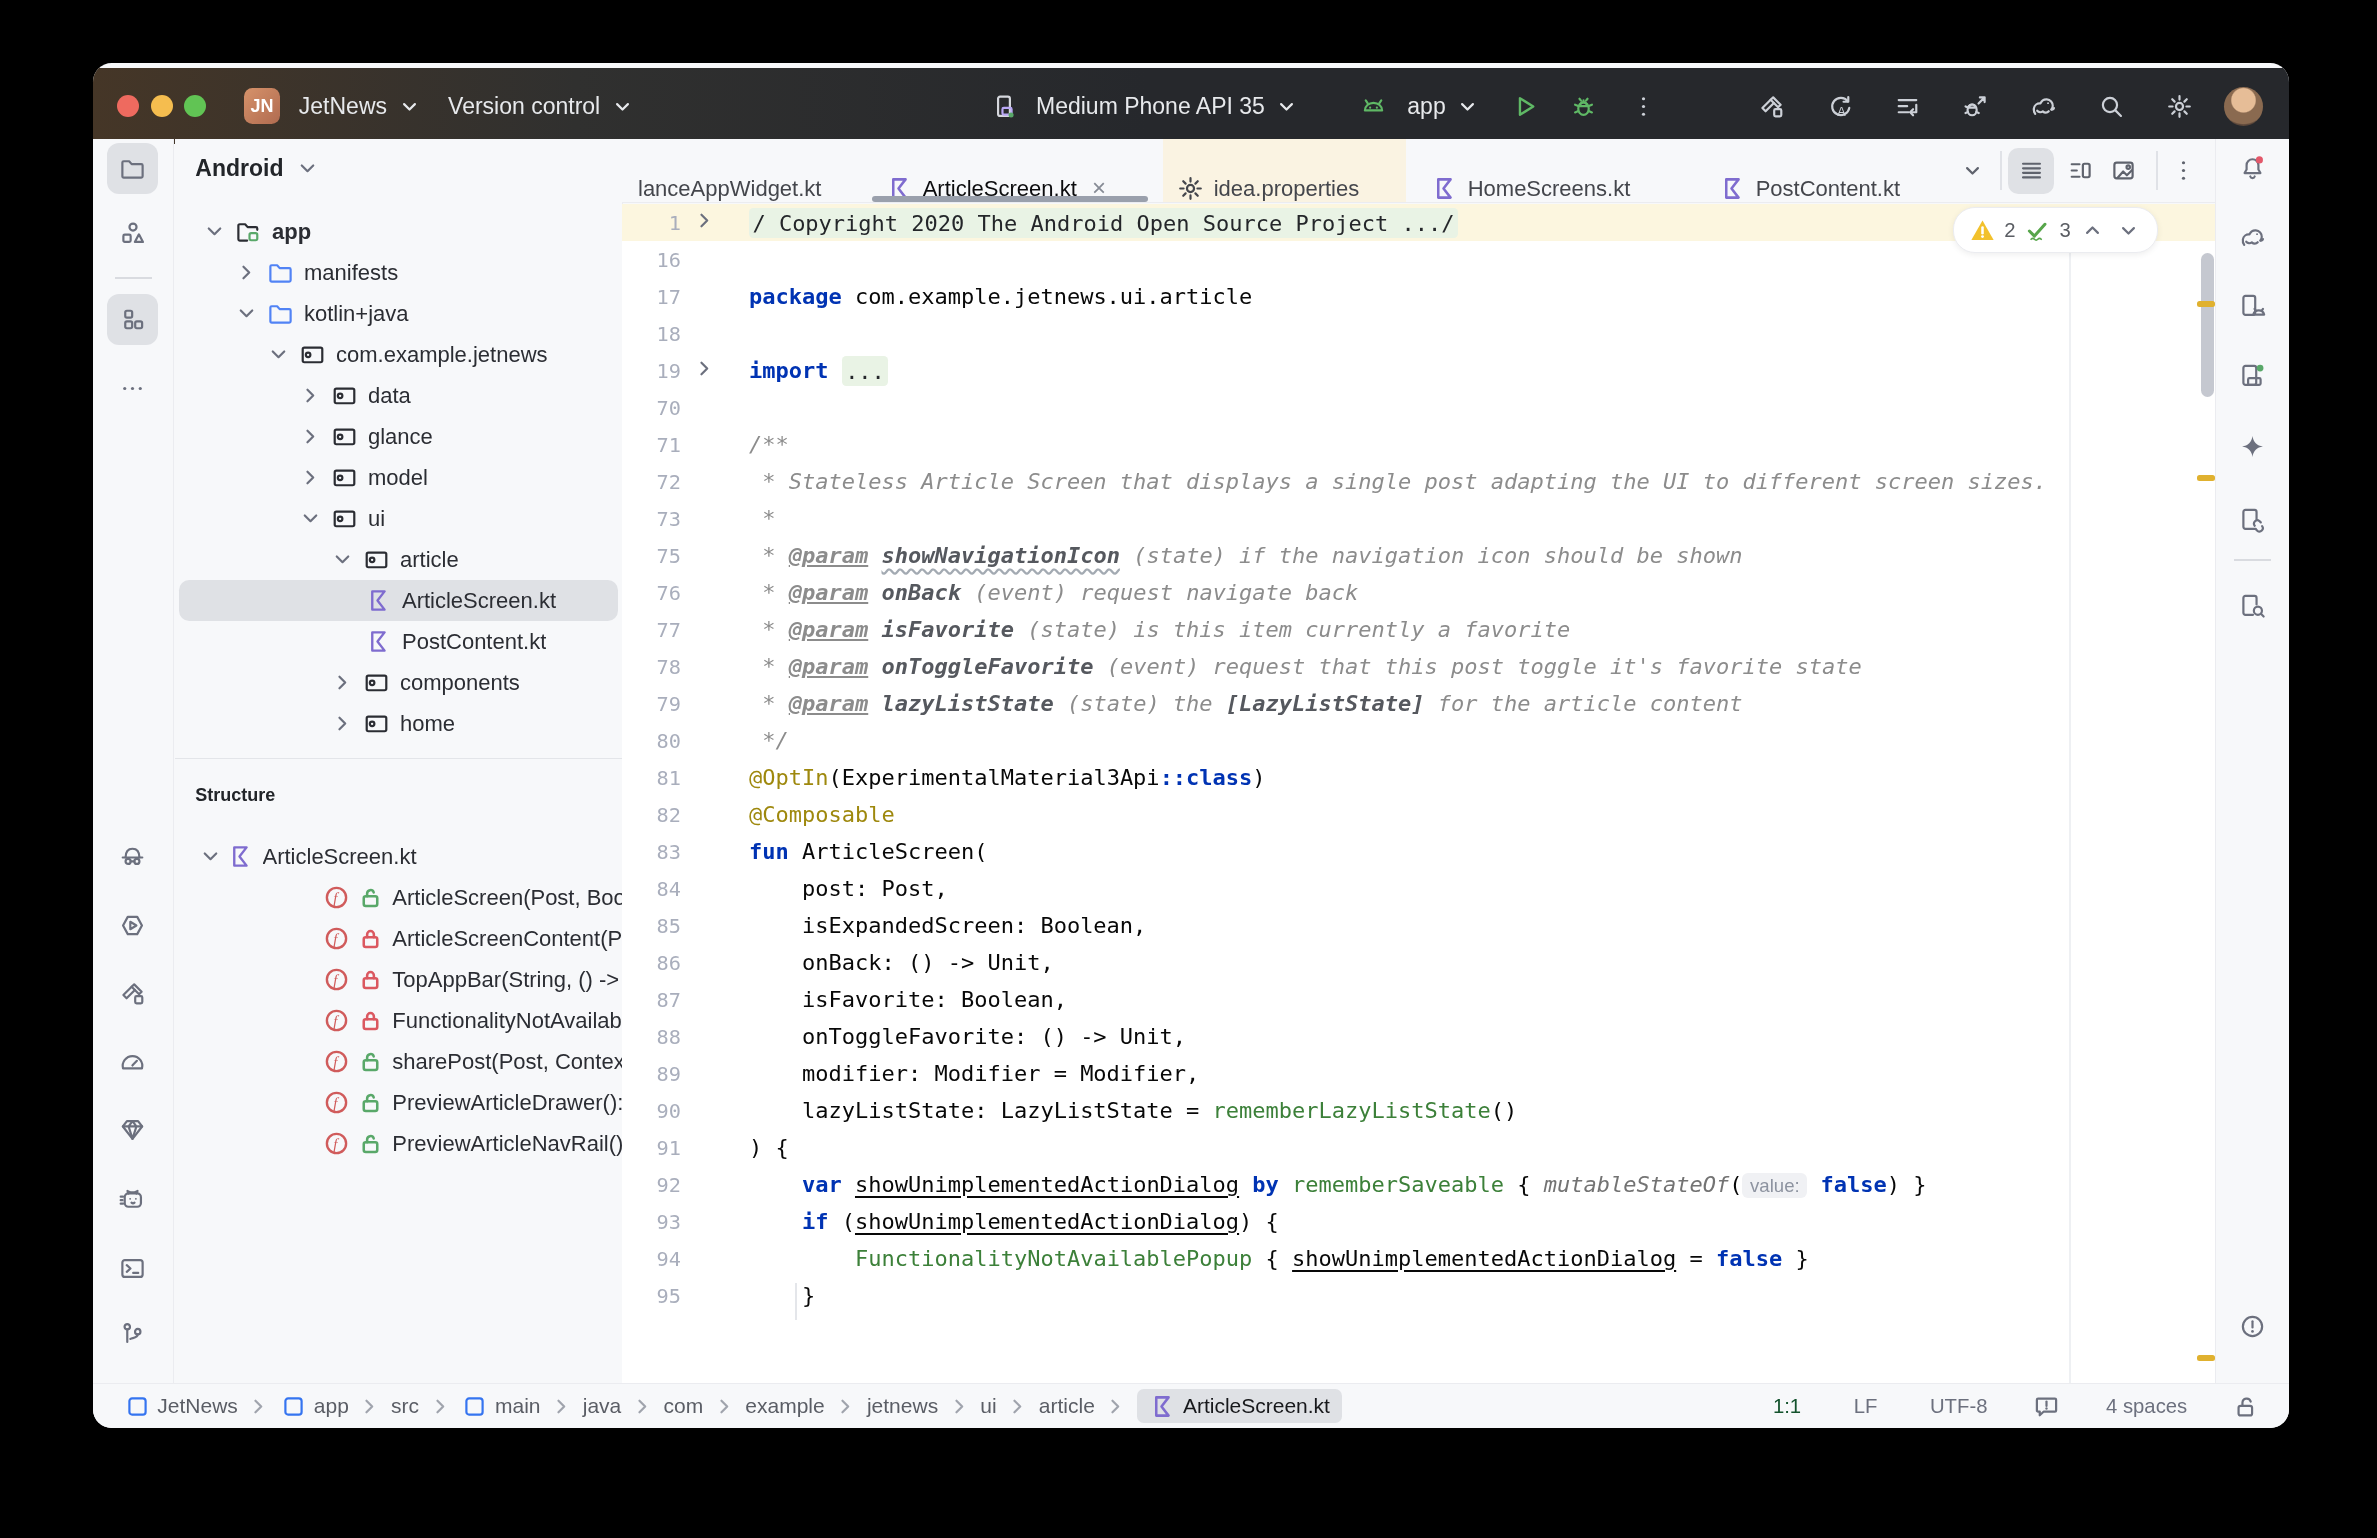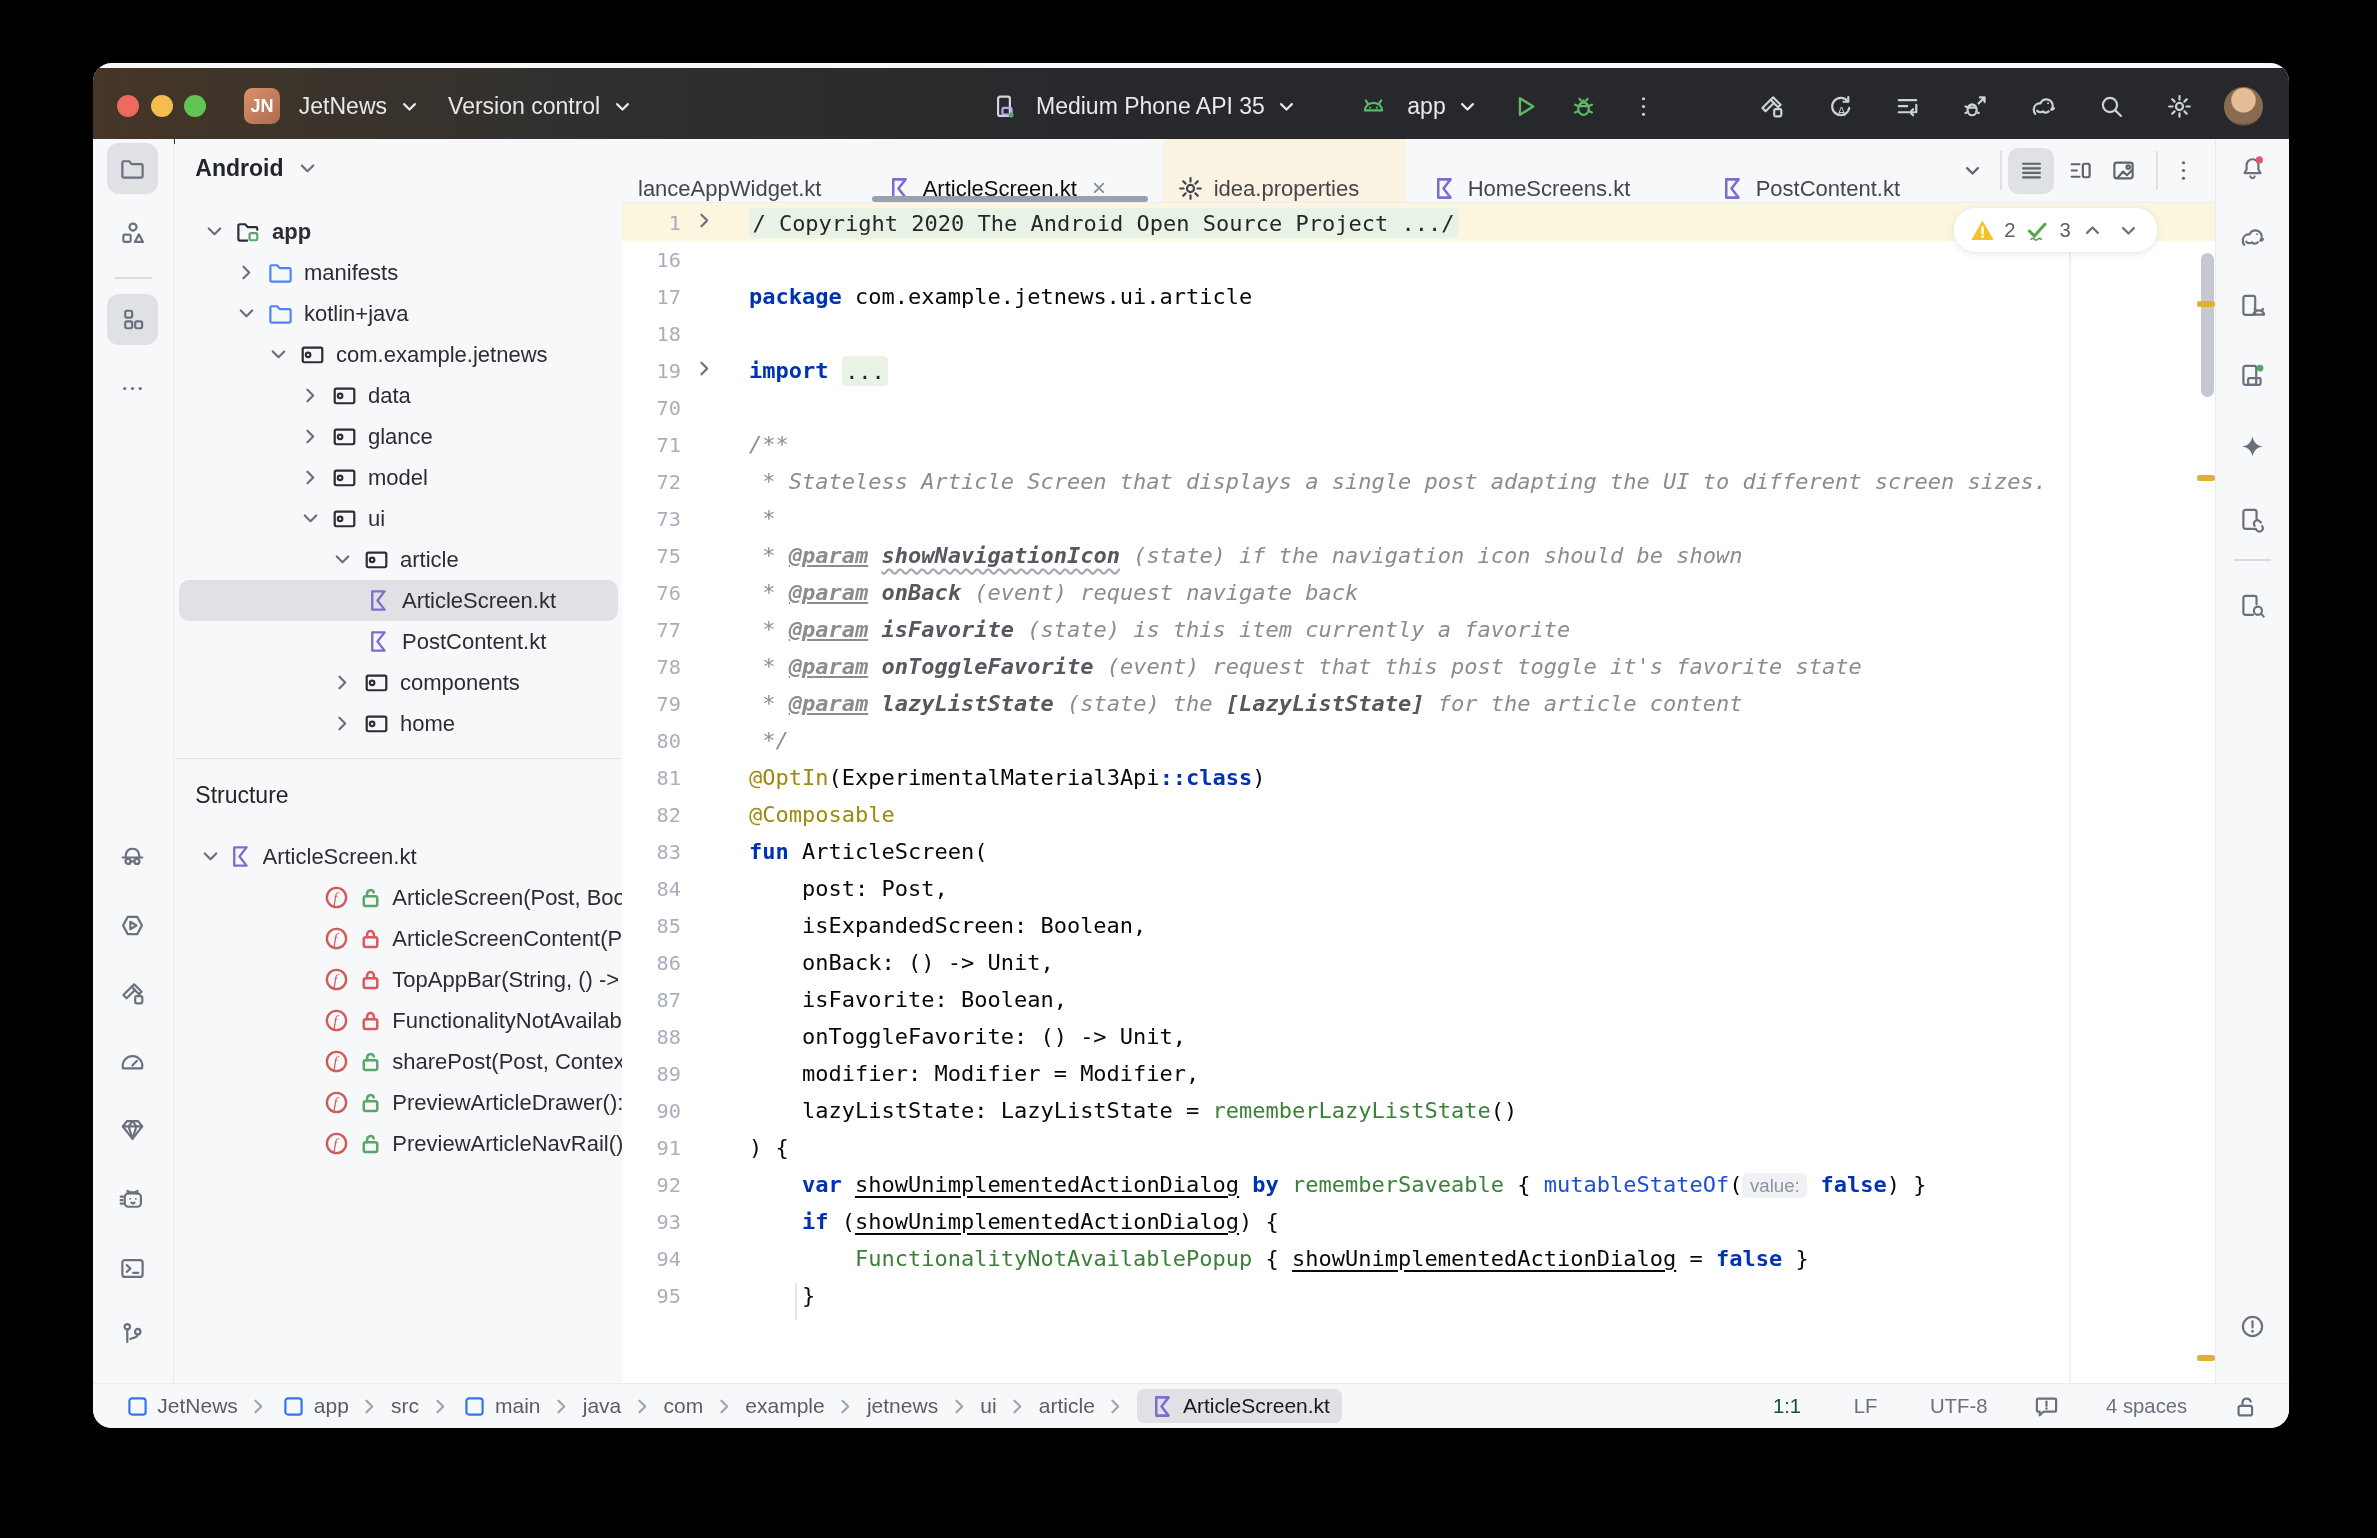--- a/index.html
+++ b/index.html
@@ -38,21 +38,21 @@
   .trow{height:41px;display:flex;align-items:center;margin:0 4.2px;border-radius:10.2px;
     font-size:22px;color:#2b2d33;white-space:nowrap;}
   .trow.sel{background:#dfe1e5;}
   .trow .chev{width:34px;display:flex;justify-content:center;flex:none;color:#6c707e;}
   .trow .ticon{width:34px;display:flex;justify-content:center;flex:none;}
   .trow .tlabel{margin-left:6.8px;overflow:hidden;}
   .trow.bold .tlabel{font-weight:bold;}
   #clip-row{height:12px;overflow:hidden;}
   #panel-sep{border-bottom:1.7px solid #e3e5e9;margin-top:1.7px;}
   #structure-head{margin:18.6px 0 0 20.3px;height:37px;display:flex;align-items:center;
-    font-size:23px;font-weight:normal;color:#222529;}
+    font-size:18px;font-weight:bold;color:#222529;}
   #structure-tree{margin-top:22px;}
   .srow{height:41px;display:flex;align-items:center;font-size:22px;color:#2b2d33;white-space:nowrap;}
   .srow .chev{width:34px;display:flex;justify-content:center;flex:none;color:#6c707e;}
   .srow .slabel{margin-left:8.5px;overflow:hidden;}
   
   #tabbar{position:absolute;left:529px;top:76px;width:1595px;height:63px;background:#f7f8fa;border-bottom:1.7px solid #ebecf0;}
   .tab{position:absolute;top:0;height:63px;display:flex;align-items:flex-end;gap:10.2px;padding-left:13.5px;
     font-size:22px;color:#44464c;overflow:hidden;box-sizing:border-box;}
   .tab.active{color:#0b0b0d;}
   .tab.creambg{background:#faf3e2;}
@@ -70,21 +70,21 @@
   .crow.hl{background:#fcf6df;}
   .gnum{width:59px;text-align:right;color:#a9aebc;font-size:20.3px;flex:none;}
   .gfold{width:46px;flex:none;display:flex;justify-content:center;color:#6c707e;}
   .crow pre{margin:0;padding-left:22px;font:inherit;}
   .pl{color:#080808}.kw{color:#0033b3;font-weight:bold}.ann{color:#9e880d}.fn{color:#3c8039}
   .cmt{color:#8c8c8c;font-style:italic}
   .tag{color:#8c8c8c;font-style:italic;font-weight:bold;text-decoration:underline}
   .cmb{color:#55585e;font-style:italic;font-weight:bold}
   .cmbw{color:#55585e;font-style:italic;font-weight:bold;text-decoration:underline;text-decoration-style:wavy;text-decoration-color:#a3aab2;text-underline-offset:5.1px;text-align:center;}
   .u{color:#080808;text-decoration:underline;text-underline-offset:4.2px}
-  .itl{color:#1d4ed8;}
+  .itl{color:#737373;font-style:italic}
   .chip{background:#e9f3e5;border-radius:4.2px;padding:2.5px 3.4px;color:#24262a}
   .hint{background:#f0f1f4;color:#8d93a0;border-radius:6px;padding:1.7px 7.6px;
     font-family:"Liberation Sans",sans-serif;font-size:18.6px;}
   #inspect-widget{position:absolute;right:59px;top:3.4px;height:44px;display:flex;align-items:center;gap:8.5px;
     background:#fff;border:1.7px solid #ebecf0;border-radius:22px;padding:0 15.2px;
     box-shadow:0 1.7px 6.8px rgba(0,0,0,.07);font-size:20.3px;color:#5a5d63;}
   #inspect-widget button{background:none;border:none;display:flex;align-items:center;color:#6c707e;}
   #scroll-thumb{position:absolute;right:3.4px;top:49px;width:12.7px;height:144px;border-radius:6.8px;background:#c5c8d0;}
   .stripe{position:absolute;right:1.7px;width:18.6px;height:6px;border-radius:2.5px;background:#e0b12f;}
   #indent-guide{position:absolute;left:173px;top:1079px;height:37px;width:1.7px;background:#e4e6ea;}

